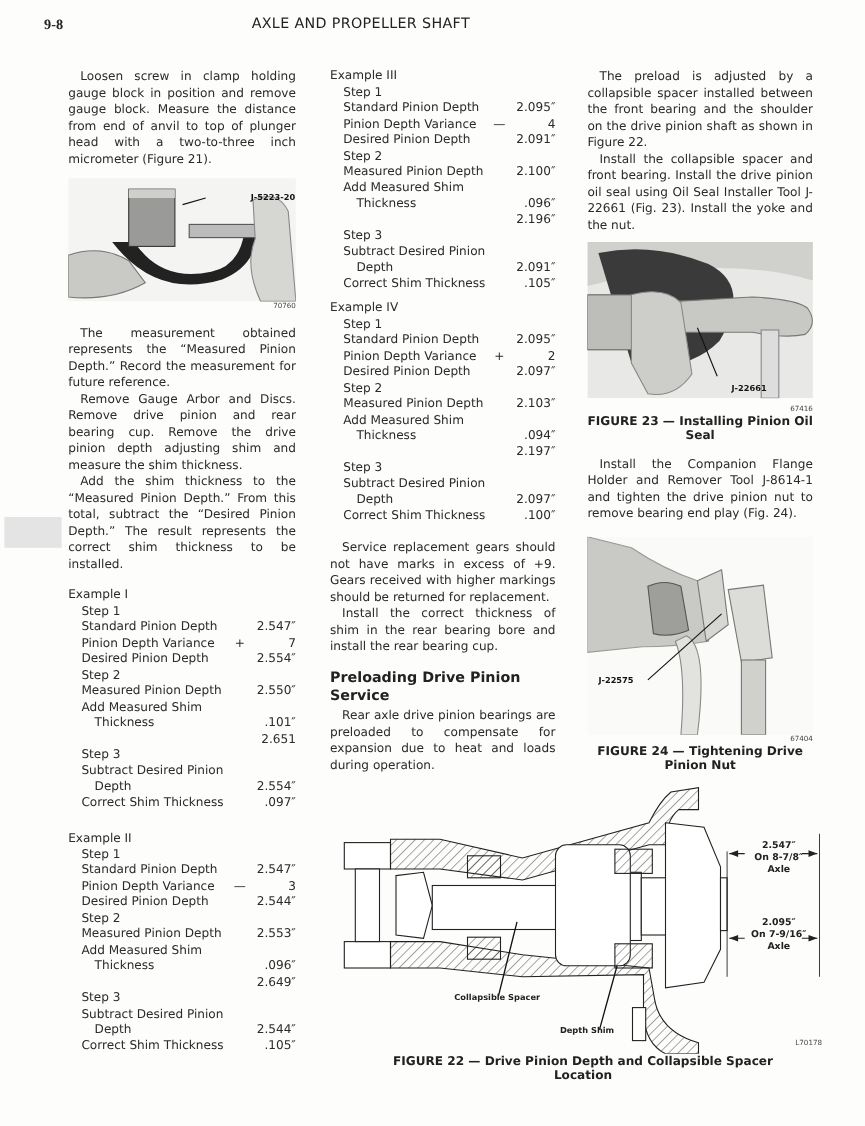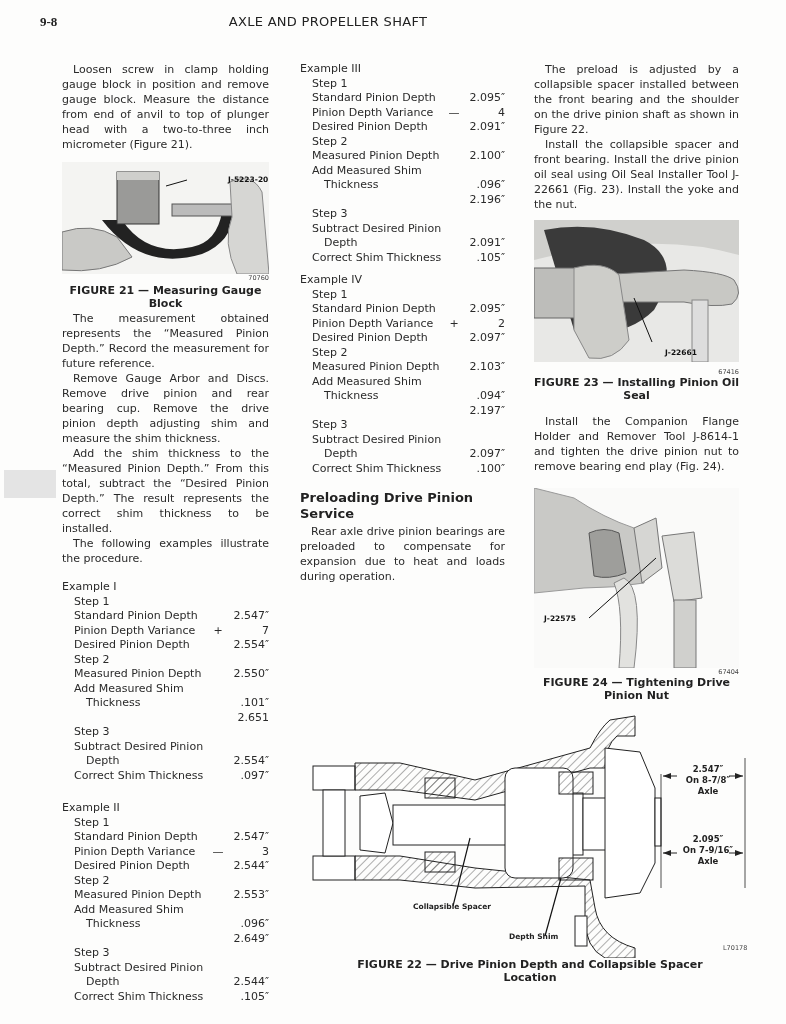--- a/index.html
+++ b/index.html
@@ -44,27 +44,25 @@
       <path d="M40 58 Q80 110 140 92 Q170 80 172 50 L160 50 Q155 80 130 85 Q85 95 60 58 Z" fill="#222"></path>
       <rect x="110" y="42" width="80" height="12" fill="#bbb" stroke="#555"></rect>
       <rect x="55" y="10" width="42" height="52" fill="#9a9a98" stroke="#333"></rect>
       <rect x="55" y="10" width="42" height="8" fill="#cfcfcc"></rect>
       <path d="M168 20 Q190 10 200 30 L207 112 L175 112 Q160 80 170 55 Z" fill="#d6d6d3" stroke="#888"></path>
       <line x1="104" y1="24" x2="125" y2="18" stroke="#111" stroke-width="1"></line>
     </svg>
     <span class="lbl-small" style="left:126px; top:13px;padding-left:40px;">J-5223-20</span>
   </div>
   <div class="figno">70760</div>
-  <div class="caption" style="margin-top:2px;">FIGURE 21 — Measuring Gauge Block</div>
-
-  <div style="margin-top:1px;">
+
+  <div style="margin-top:13px;">
     <p class="p ind">The measurement obtained represents the “Measured Pinion Depth.” Record the measurement for future reference.</p>
     <p class="p ind">Remove Gauge Arbor and Discs. Remove drive pinion and rear bearing cup. Remove the drive pinion depth adjusting shim and measure the shim thickness.</p>
     <p class="p ind">Add the shim thickness to the “Measured Pinion Depth.” From this total, subtract the “Desired Pinion Depth.” The result represents the correct shim thickness to be installed.</p>
-    <p class="p ind">The following examples illustrate the procedure.</p>
   </div>
 
   <div style="margin-top:14px;" class="example">
       <div class="ex-title">Example I</div>
       <div class="ex-row">
         <span class="lbl i1">Step 1</span>
         <span class="op"></span>
         <span class="val"></span>
       </div>
       <div class="ex-row">
@@ -329,20 +327,24 @@
         <span class="op"></span>
         <span class="val">2.097″</span>
       </div>
       <div class="ex-row">
         <span class="lbl i1">Correct Shim Thickness</span>
         <span class="op"></span>
         <span class="val">.100″</span>
       </div>
     </div>
 
+  <div style="margin-top:14px;">
+    <p class="p ind">Service replacement gears should not have marks in excess of +9. Gears received with higher markings should be returned for replacement.</p>
+    <p class="p ind">Install the correct thickness of shim in the rear bearing bore and install the rear bearing cup.</p>
+  </div>
   <div class="h2">Preloading Drive Pinion Service</div>
   <p class="p ind">Rear axle drive pinion bearings are preloaded to compensate for expansion due to heat and loads during operation.</p>
 </div>
 
 <div class="col" style="left:534px; top:62px; width:205px;">
   <p class="p ind">The preload is adjusted by a collapsible spacer installed between the front bearing and the shoulder on the drive pinion shaft as shown in Figure 22.</p>
   <p class="p ind">Install the collapsible spacer and front bearing. Install the drive pinion oil seal using Oil Seal Installer Tool J-22661 (Fig. 23). Install the yoke and the nut.</p>
 
   <div style="position:relative; height:142px; margin-top:8px;">
     <svg width="205" height="142" viewBox="0 0 205 142">

